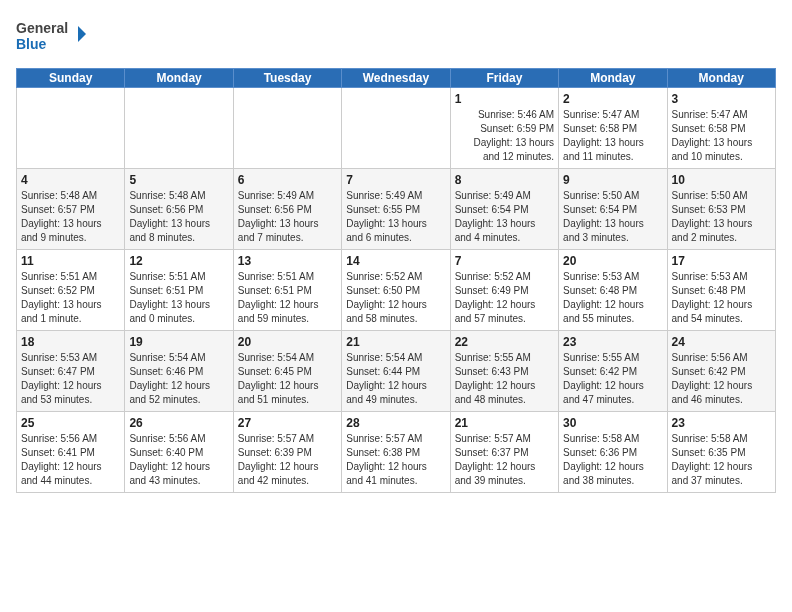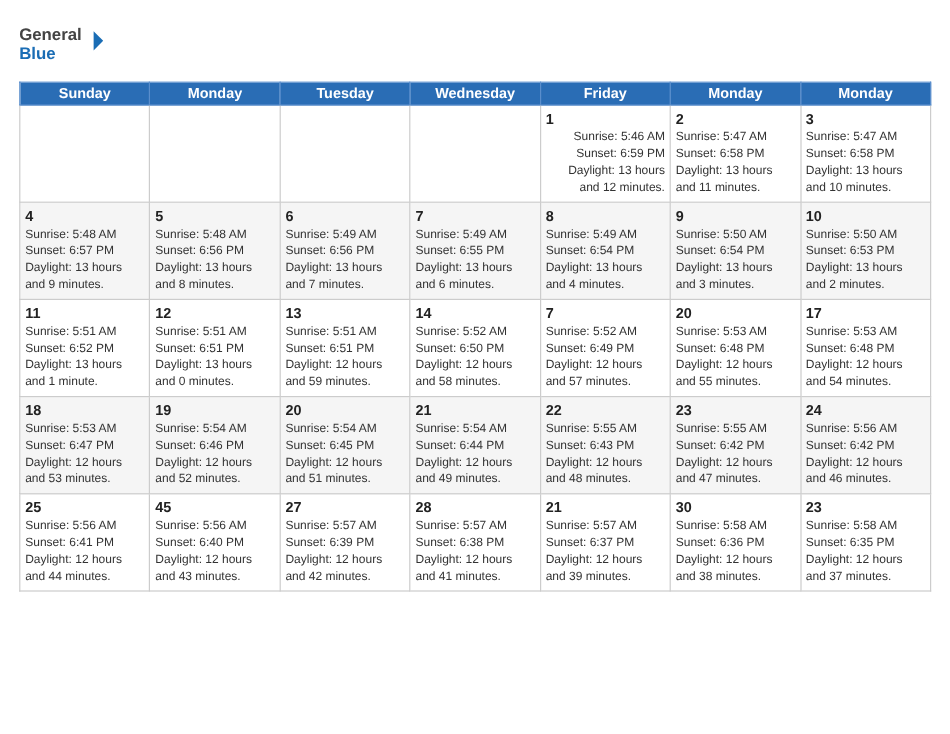--- a/index.html
+++ b/index.html
@@ -289,21 +289,21 @@
       </tr>
       <tr>
         <td>
           <span class="day-num">25</span>
           <div class="day-info" style="white-space: pre-line;">Sunrise: 5:56 AM
 Sunset: 6:41 PM
 Daylight: 12 hours
 and 44 minutes.</div>
         </td>
         <td>
-          <span class="day-num">45</span>
+          <span class="day-num">26</span>
           <div class="day-info" style="white-space: pre-line;">Sunrise: 5:56 AM
 Sunset: 6:40 PM
 Daylight: 12 hours
 and 43 minutes.</div>
         </td>
         <td>
           <span class="day-num">27</span>
           <div class="day-info" style="white-space: pre-line;">Sunrise: 5:57 AM
 Sunset: 6:39 PM
 Daylight: 12 hours

